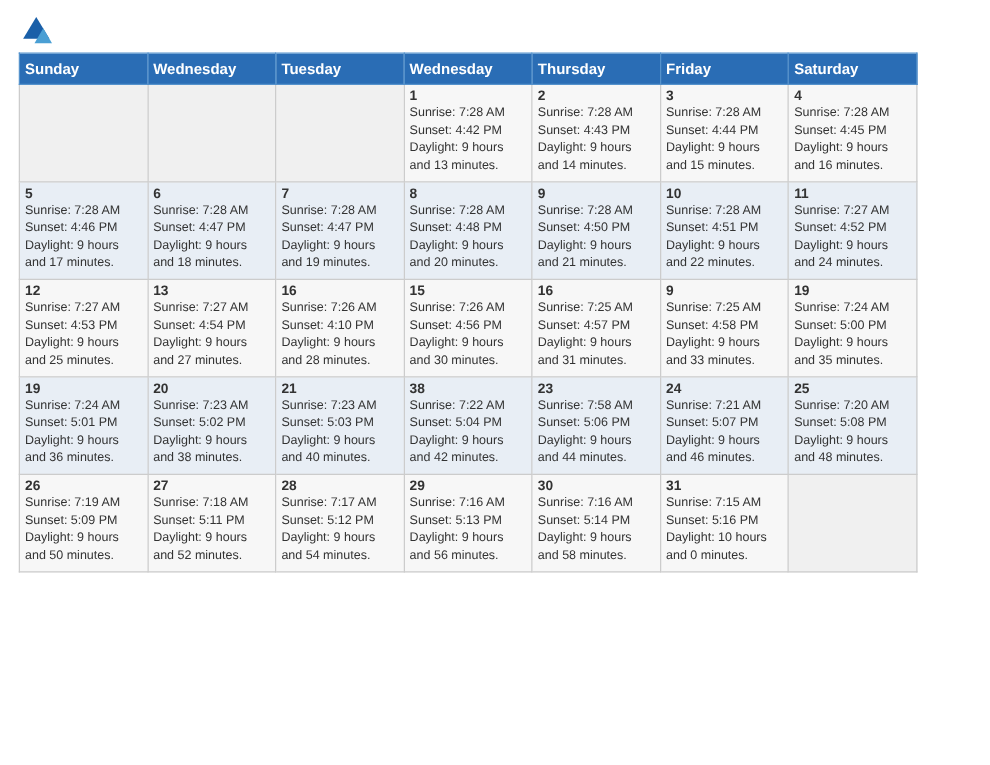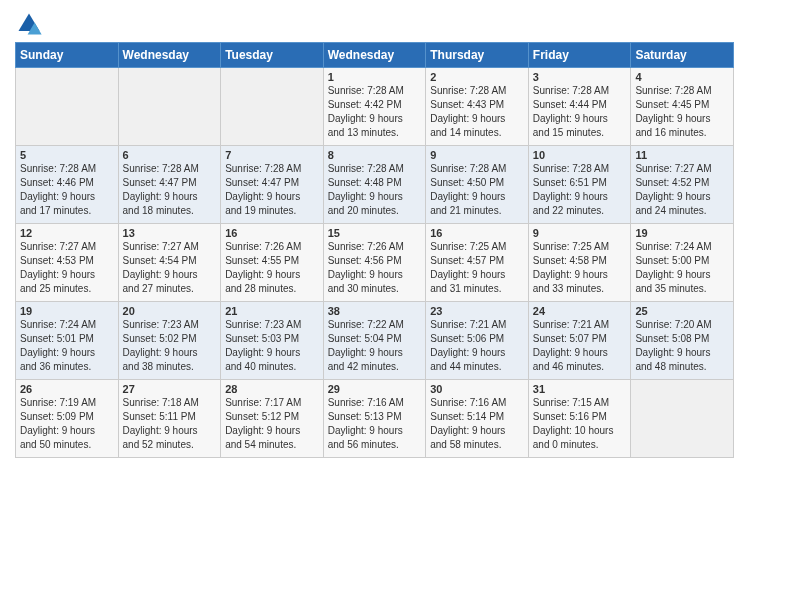--- a/index.html
+++ b/index.html
@@ -197,21 +197,21 @@
           <td>
             <span class="day-number">9</span>
             <div class="day-info">Sunrise: 7:28 AM
 Sunset: 4:50 PM
 Daylight: 9 hours
 and 21 minutes.</div>
           </td>
           <td>
             <span class="day-number">10</span>
             <div class="day-info">Sunrise: 7:28 AM
-Sunset: 6:51 PM
+Sunset: 4:51 PM
 Daylight: 9 hours
 and 22 minutes.</div>
           </td>
           <td>
             <span class="day-number">11</span>
             <div class="day-info">Sunrise: 7:27 AM
 Sunset: 4:52 PM
 Daylight: 9 hours
 and 24 minutes.</div>
           </td>
@@ -227,21 +227,21 @@
           <td>
             <span class="day-number">13</span>
             <div class="day-info">Sunrise: 7:27 AM
 Sunset: 4:54 PM
 Daylight: 9 hours
 and 27 minutes.</div>
           </td>
           <td>
             <span class="day-number">16</span>
             <div class="day-info">Sunrise: 7:26 AM
-Sunset: 4:55 PM
+Sunset: 4:10 PM
 Daylight: 9 hours
 and 28 minutes.</div>
           </td>
           <td>
             <span class="day-number">15</span>
             <div class="day-info">Sunrise: 7:26 AM
 Sunset: 4:56 PM
 Daylight: 9 hours
 and 30 minutes.</div>
           </td>
@@ -291,21 +291,21 @@
           </td>
           <td>
             <span class="day-number">38</span>
             <div class="day-info">Sunrise: 7:22 AM
 Sunset: 5:04 PM
 Daylight: 9 hours
 and 42 minutes.</div>
           </td>
           <td>
             <span class="day-number">23</span>
-            <div class="day-info">Sunrise: 7:21 AM
+            <div class="day-info">Sunrise: 7:58 AM
 Sunset: 5:06 PM
 Daylight: 9 hours
 and 44 minutes.</div>
           </td>
           <td>
             <span class="day-number">24</span>
             <div class="day-info">Sunrise: 7:21 AM
 Sunset: 5:07 PM
 Daylight: 9 hours
 and 46 minutes.</div>

